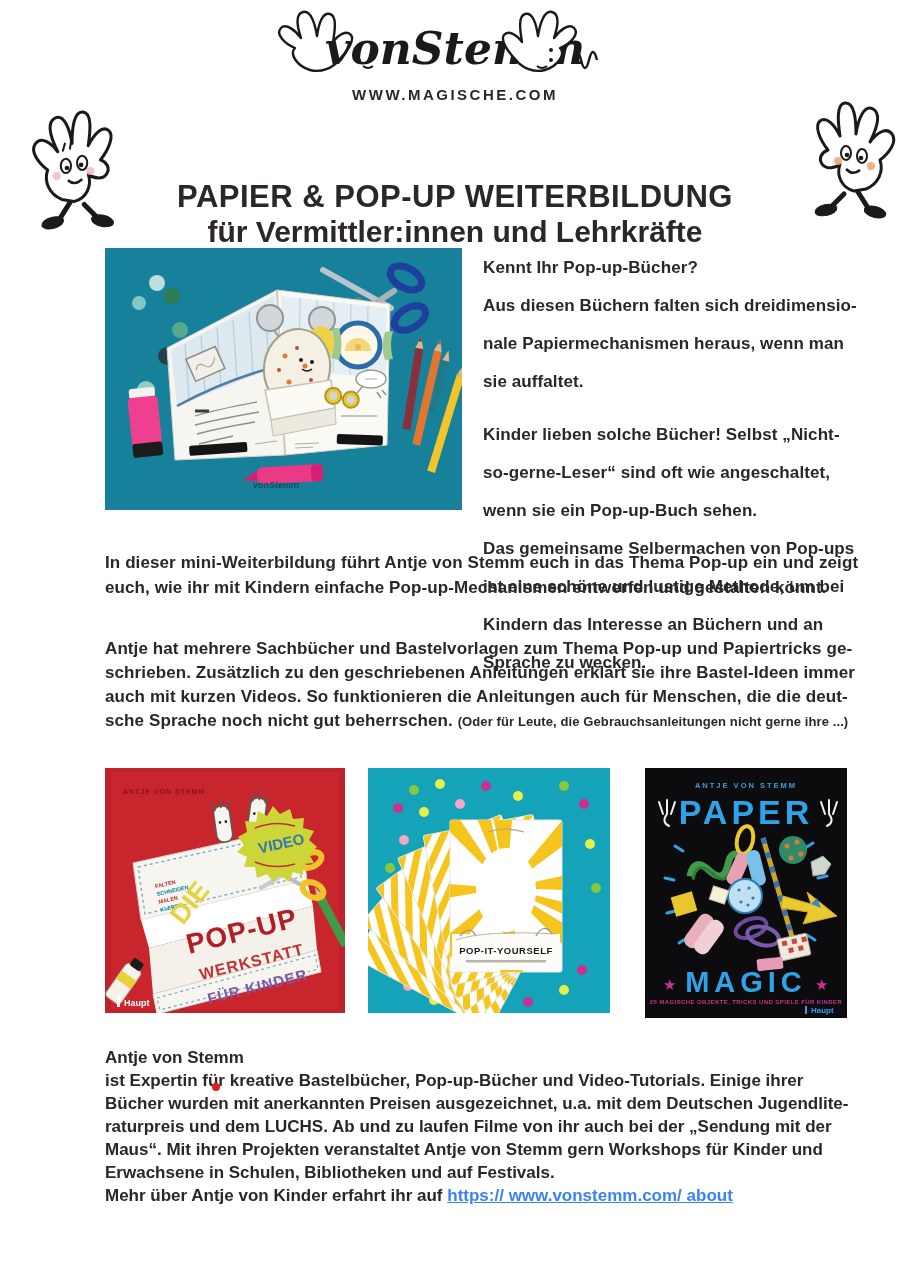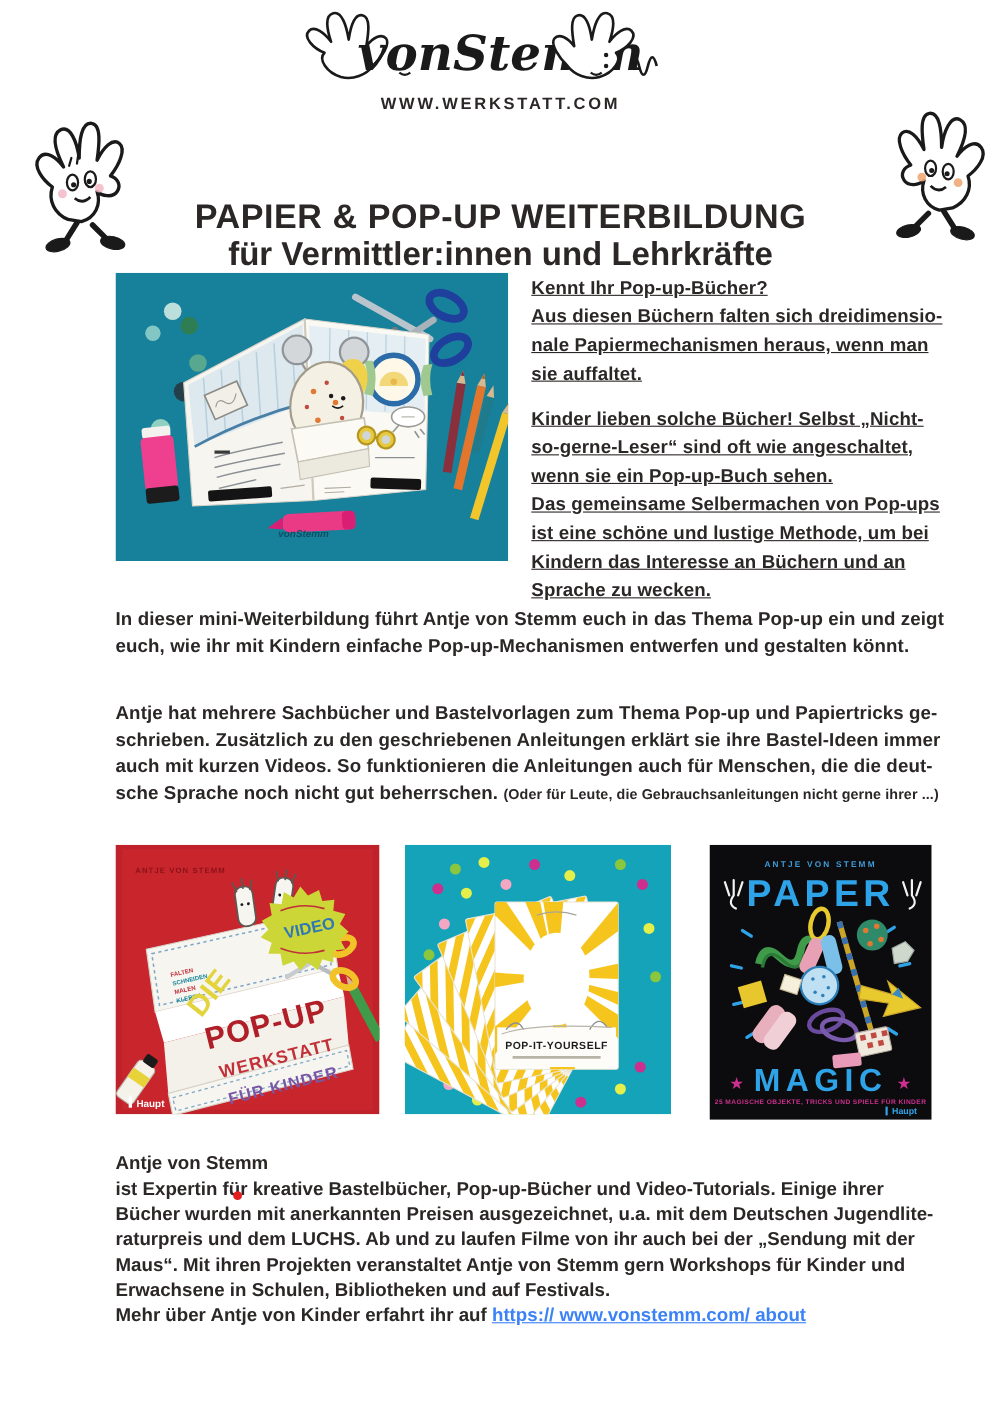--- a/index.html
+++ b/index.html
@@ -8,21 +8,21 @@
   .abs{position:absolute;}
   .center{left:0;width:910px;text-align:center;}
   .pre{white-space:pre-line;}
   
   .website{top:86px;font-size:15px;font-weight:700;letter-spacing:2.5px;}
   .title{top:134px;line-height:1.0;margin-top:47px;}
   .title .l1{font-size:31px;font-weight:700;letter-spacing:0.5px;}
   .title .l2{font-size:30px;font-weight:700;margin-top:5px;}
   
   .bodytext{font-size:17px;font-weight:700;line-height:25px;letter-spacing:0.1px;}
-  .sidecol{left:483px;top:249px;width:415px;line-height:26px;text-decoration:underline;}
+  .sidecol{left:483px;top:249px;width:415px;line-height:38px;}
   .p2{margin-top:15px;}
   .midp{left:105px;top:550px;width:805px;}
   .p4{left:105px;top:637px;width:810px;line-height:24px;}
   .smallnote{font-size:13px;font-weight:700;}
   
   .bio{left:105px;top:1046px;width:805px;font-size:17px;font-weight:700;line-height:23px;}
   .bio a{color:#3b82f6;text-decoration:underline;}
   .red-dot{left:107px;top:37px;width:8px;height:8px;border-radius:50%;background:#e41e1e;}
   .kontakt{left:112px;top:1238px;font-size:17px;font-weight:700;margin-top:40px;}
   
@@ -50,21 +50,21 @@
     <text x="200" y="56" text-anchor="middle" font-family="DejaVu Serif, serif" font-style="italic" font-weight="bold" font-size="44" fill="#1a1a1a">vonStemm</text>
     <path d="M318,52 q4,-16 8,0 q4,16 8,0 q4,-16 8,0" stroke="#1a1a1a" stroke-width="2.4" fill="none"></path>
     <g stroke="#1a1a1a" stroke-width="2.4" fill="#ffffff" stroke-linecap="round" stroke-linejoin="round" transform="translate(400,0) scale(-1,1) translate(55,0)">
       <path d="M55,62 C42,58 34,46 40,40 C30,36 20,26 26,20 C31,15 40,22 46,30 C42,18 40,6 48,4 C56,2 60,16 62,28 C64,14 68,4 75,6 C82,8 80,22 78,34 C84,26 92,22 96,27 C100,32 92,44 84,52 C78,60 66,65 55,62 Z"></path>
     </g>
     <circle cx="296" cy="42" r="2" fill="#1a1a1a"></circle>
     <circle cx="296" cy="52" r="2" fill="#1a1a1a"></circle>
     <path d="M282,58 q5,4 10,0" stroke="#1a1a1a" stroke-width="2" fill="none"></path>
   </svg>
 
-  <div class="abs center website">WWW.WERKSTATT.COM</div>
+  <div class="abs center website">WWW.MAGISCHE.COM</div>
 
   <div class="abs center title">
     <div class="l1">PAPIER &amp; POP-UP WEITERBILDUNG</div>
     <div class="l2">für Vermittler:innen und Lehrkräfte</div>
   </div>
 
   <svg class="abs handL" viewBox="0 0 100 130">
     <g stroke="#1a1a1a" stroke-linecap="round" stroke-linejoin="round">
       <path d="M48,98 L38,114" stroke-width="5" fill="none"></path>
       <path d="M62,100 L74,112" stroke-width="5" fill="none"></path>
@@ -266,21 +266,21 @@
 ist eine schöne und lustige Methode, um bei
 Kindern das Interesse an Büchern und an
 Sprache zu wecken.</div>
   </div>
 
   <div class="abs midp bodytext pre">In dieser mini-Weiterbildung führt Antje von Stemm euch in das Thema Pop-up ein und zeigt
 euch, wie ihr mit Kindern einfache Pop-up-Mechanismen entwerfen und gestalten könnt.</div>
   <div class="abs p4 bodytext"><span class="pre">Antje hat mehrere Sachbücher und Bastelvorlagen zum Thema Pop-up und Papiertricks ge-
 schrieben. Zusätzlich zu den geschriebenen Anleitungen erklärt sie ihre Bastel-Ideen immer
 auch mit kurzen Videos. So funktionieren die Anleitungen auch für Menschen, die die deut-
-sche Sprache noch nicht gut beherrschen. </span><span class="smallnote">(Oder für Leute, die Gebrauchsanleitungen nicht gerne ihrer ...)</span></div>
+sche Sprache noch nicht gut beherrschen. </span><span class="smallnote">(Oder für Leute, die Gebrauchsanleitungen nicht gerne ihre ...)</span></div>
 
   <svg class="abs book1" viewBox="0 0 240 245">
     <rect width="240" height="245" fill="#c9252d"></rect>
     <rect width="240" height="245" fill="#7d1116" opacity="0.12"></rect>
     <rect x="6" y="4" width="228" height="237" fill="#c9252d"></rect>
     <text x="18" y="26" font-size="7" font-weight="bold" letter-spacing="1" fill="#8c1218">ANTJE VON STEMM</text>
 
     <g transform="rotate(35 18 218)">
       <rect x="8" y="196" width="18" height="40" rx="4" fill="#f5f2ea" stroke="#bcb8ac"></rect>
       <rect x="8" y="206" width="18" height="10" fill="#e8d23a"></rect>

